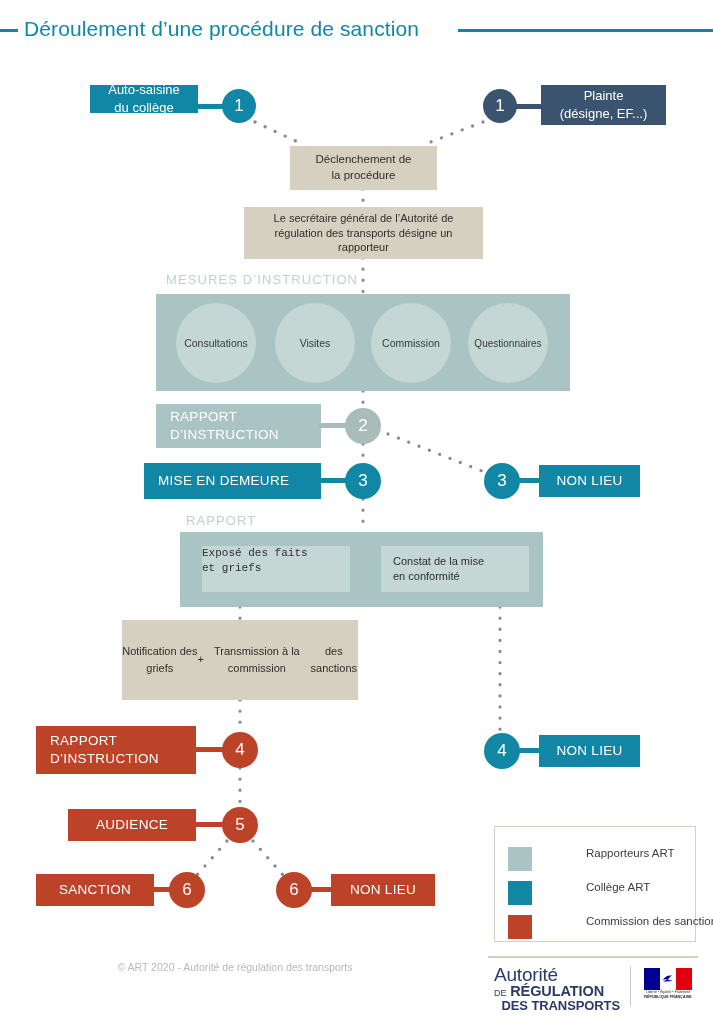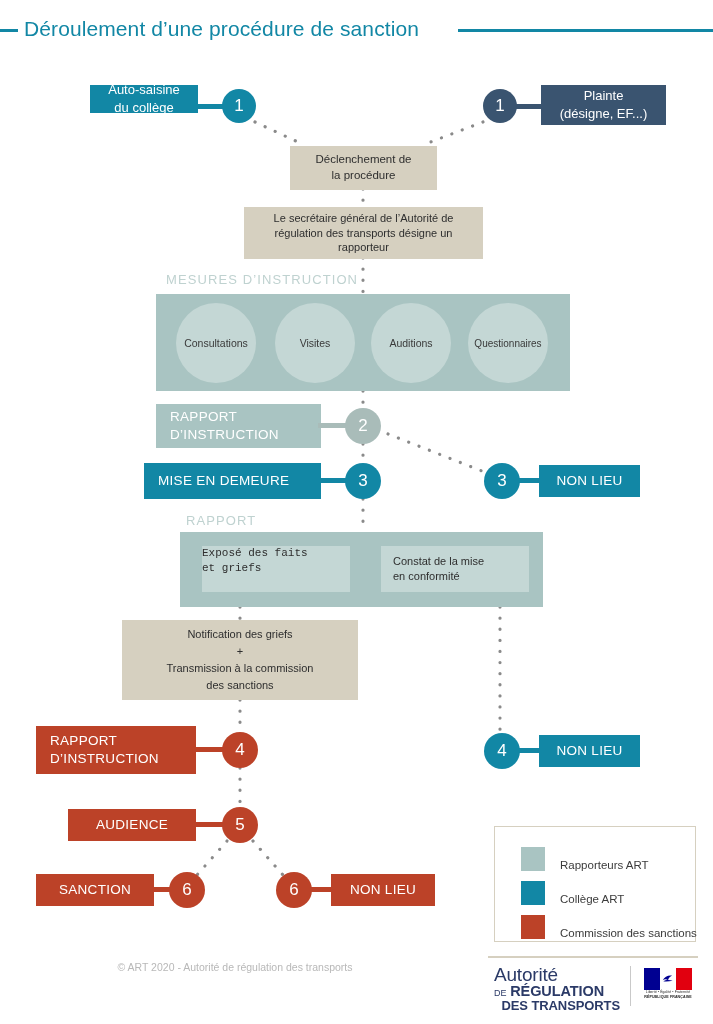--- a/index.html
+++ b/index.html
@@ -94,23 +94,24 @@
   #legend {
     position: absolute;
     left: 494px; top: 826px;
     width: 202px; height: 116px;
     border: 1px solid #D6D0C0;
     background: #ffffff;
     box-sizing: border-box;
   }
   .legend-row {
     position: absolute;
-    left: 26px;
+    left: 13px;
     display: flex;
-    align-items: flex-end;
+    align-items: flex-start;
+    gap: 39px;
   }
   .legend-swatch {
     width: 24px; height: 24px;
     flex: none;
   }
   .legend-text {
     margin-left: 15px;
     font-size: 11.5px;
     color: #3b3b3b;
     white-space: nowrap;
@@ -254,21 +255,21 @@
 
 <div class="section-label" style="left:166px;top:272px;">MESURES D’INSTRUCTION</div>
 <div class="box sage" style="left:156px;top:294px;width:414px;height:97px;display:block;"></div>
 <div class="circle" style="left:176px;top:303px;width:80px;height:80px;background:#C4D7D5;color:#3a3a3a;font-size:10.5px;">
   <span>Consultations</span>
 </div>
 <div class="circle" style="left:275px;top:303px;width:80px;height:80px;background:#C4D7D5;color:#3a3a3a;font-size:10.5px;">
   <span>Visites</span>
 </div>
 <div class="circle" style="left:371px;top:303px;width:80px;height:80px;background:#C4D7D5;color:#3a3a3a;font-size:10.5px;">
-  <span>Auditions</span>
+  <span>Commission</span>
 </div>
 <div class="circle" style="left:468px;top:303px;width:80px;height:80px;background:#C4D7D5;color:#3a3a3a;font-size:10px;">
   <span>Questionnaires</span>
 </div>
 
 <div class="box sage" style="left:156px;top:404px;width:165px;height:44px;font-size:13.5px;letter-spacing:0.3px;flex-direction:column;align-items:flex-start;padding-left:14px;justify-content:center;">
   <span>RAPPORT</span>
   <span>D’INSTRUCTION</span>
 </div>
 <div class="connector" style="left:318px;top:423px;width:32px;height:5px;background:#A9BCB9;"></div>
@@ -296,21 +297,21 @@
 <div class="box sage" style="left:180px;top:532px;width:363px;height:75px;display:block;"></div>
 <div class="box sage-soft" style="left:202px;top:546px;width:148px;height:46px;flex-direction:column;align-items:flex-start;justify-content:flex-start;font-size:11px;font-family:Liberation Mono, monospace;">
   <span>Exposé des faits</span>
   <span>et griefs</span>
 </div>
 <div class="box sage-soft" style="left:381px;top:546px;width:148px;height:46px;flex-direction:column;align-items:flex-start;justify-content:center;padding-left:12px;font-size:11px;">
   <span>Constat de la mise</span>
   <span>en conformité</span>
 </div>
 
-<div class="box beige" style="left:122px;top:620px;width:236px;height:80px;font-size:11px;flex-direction:column;line-height:1.55;">
+<div class="box beige" style="left:122px;top:620px;width:236px;height:80px;font-size:11px;flex-direction:row;line-height:1.55;">
   <span>Notification des griefs</span>
   <span>+</span>
   <span>Transmission à la commission</span>
   <span>des sanctions</span>
 </div>
 
 <div class="box red" style="left:36px;top:726px;width:160px;height:48px;font-size:13.5px;letter-spacing:0.3px;flex-direction:column;align-items:flex-start;justify-content:center;padding-left:14px;">
   <span>RAPPORT</span>
   <span>D’INSTRUCTION</span>
 </div>

